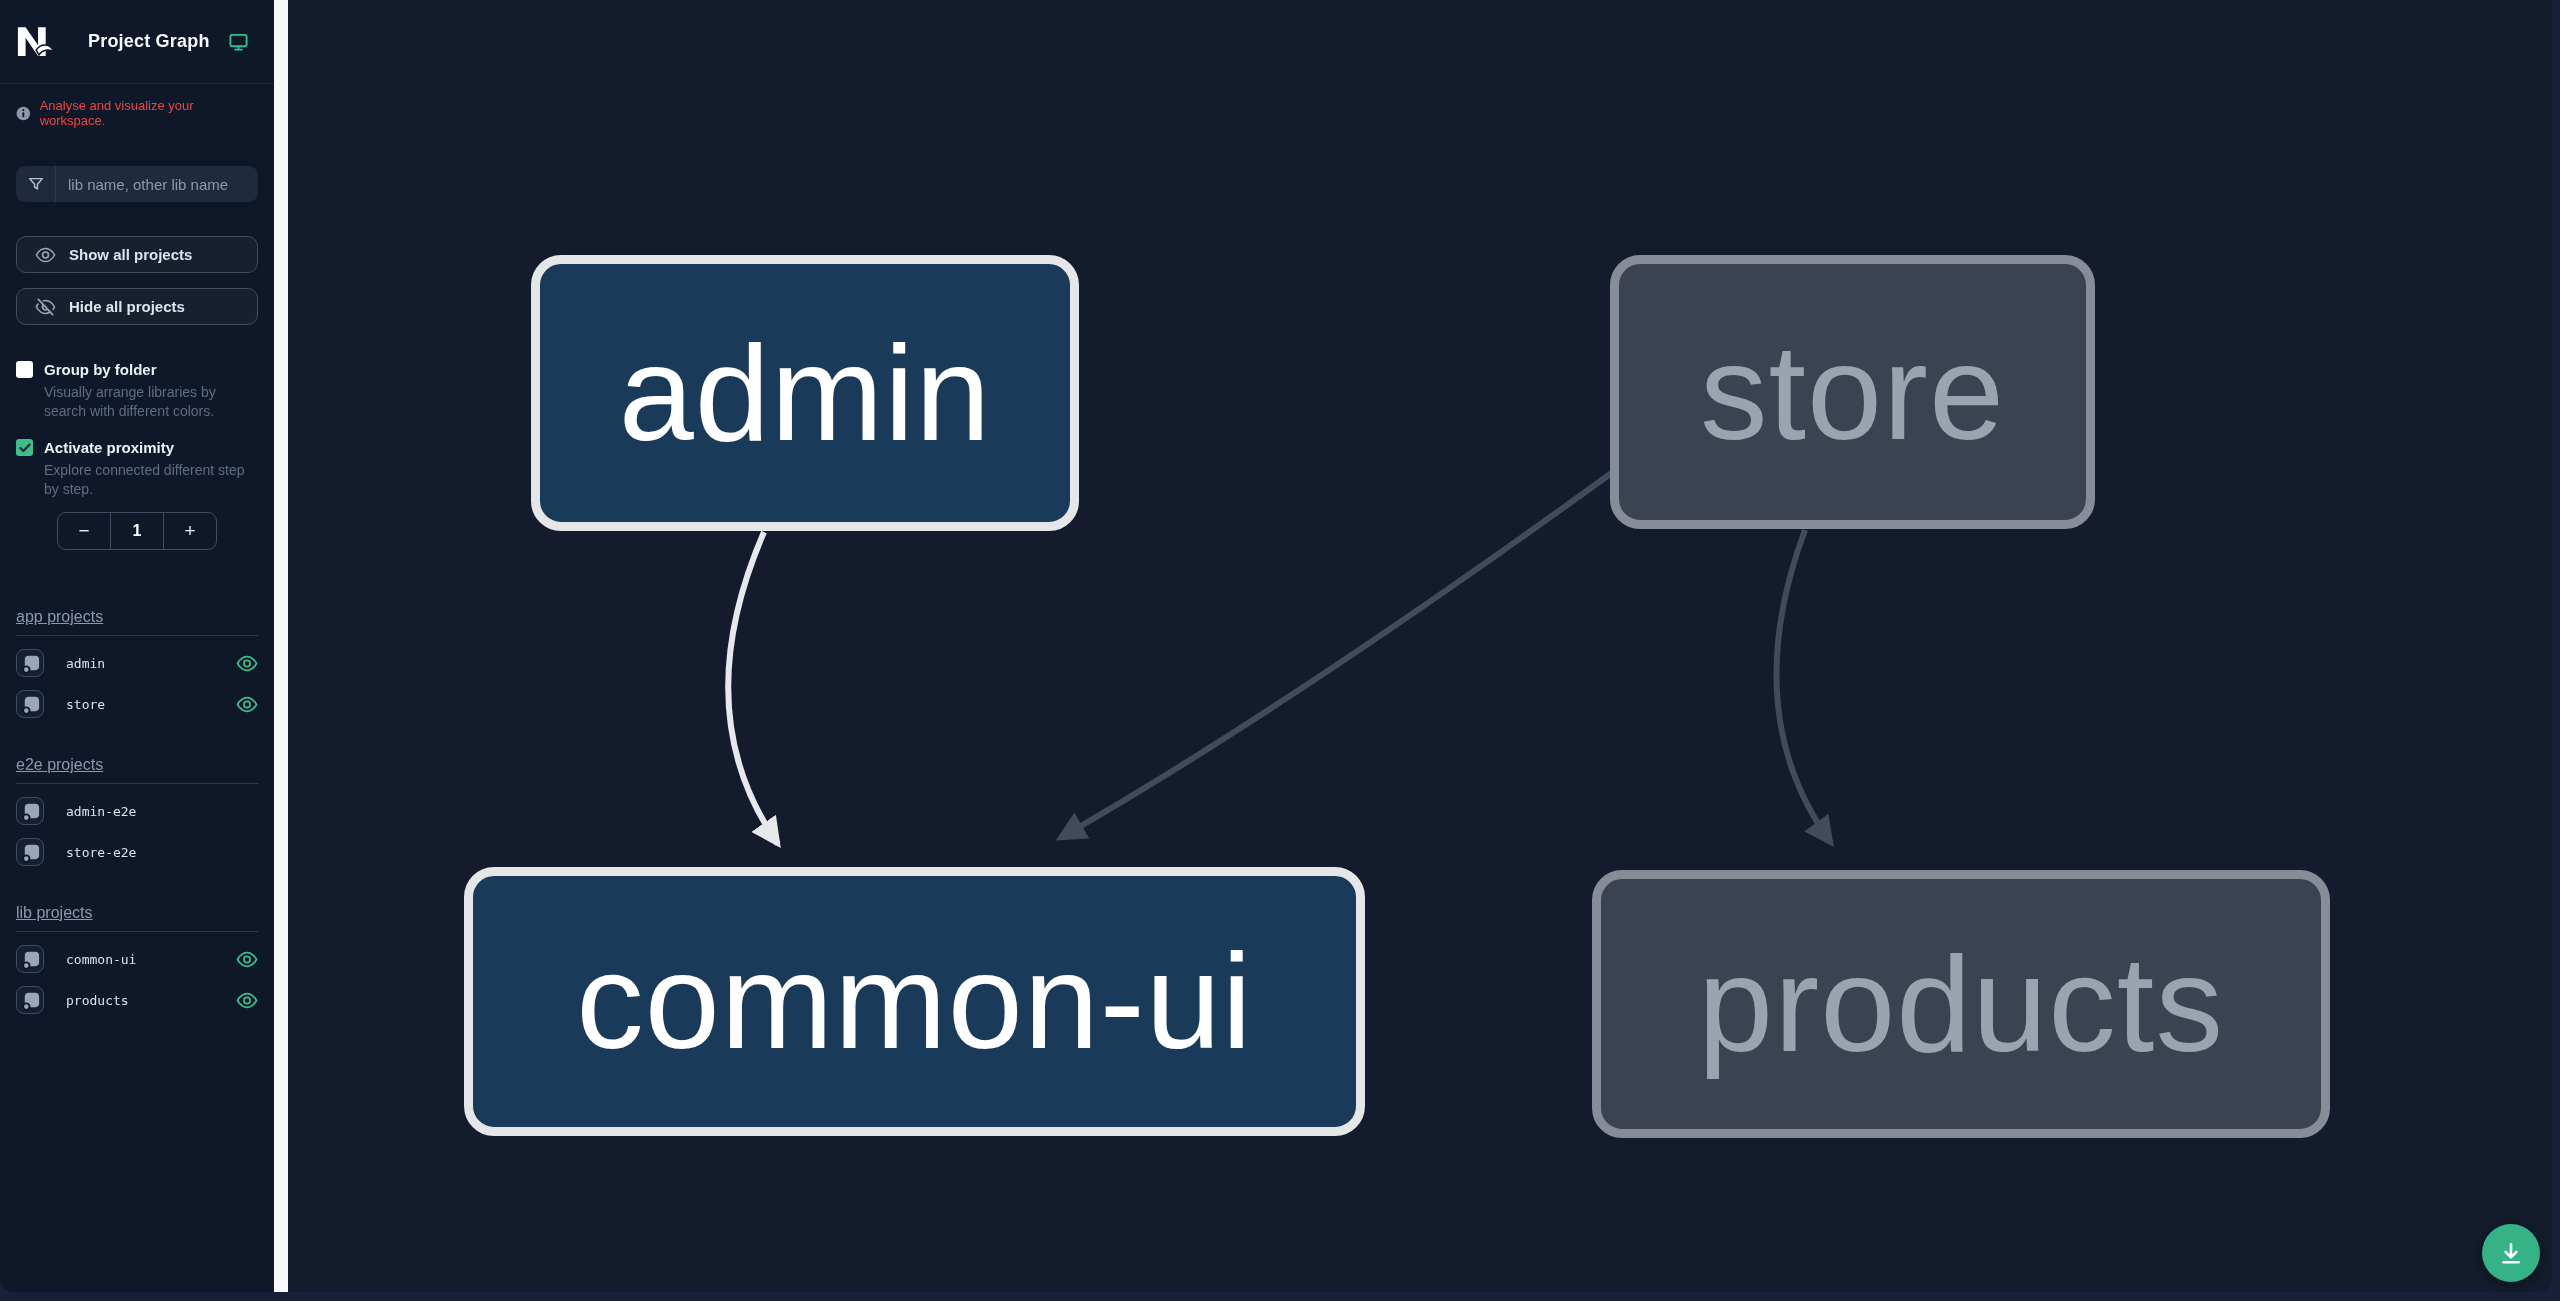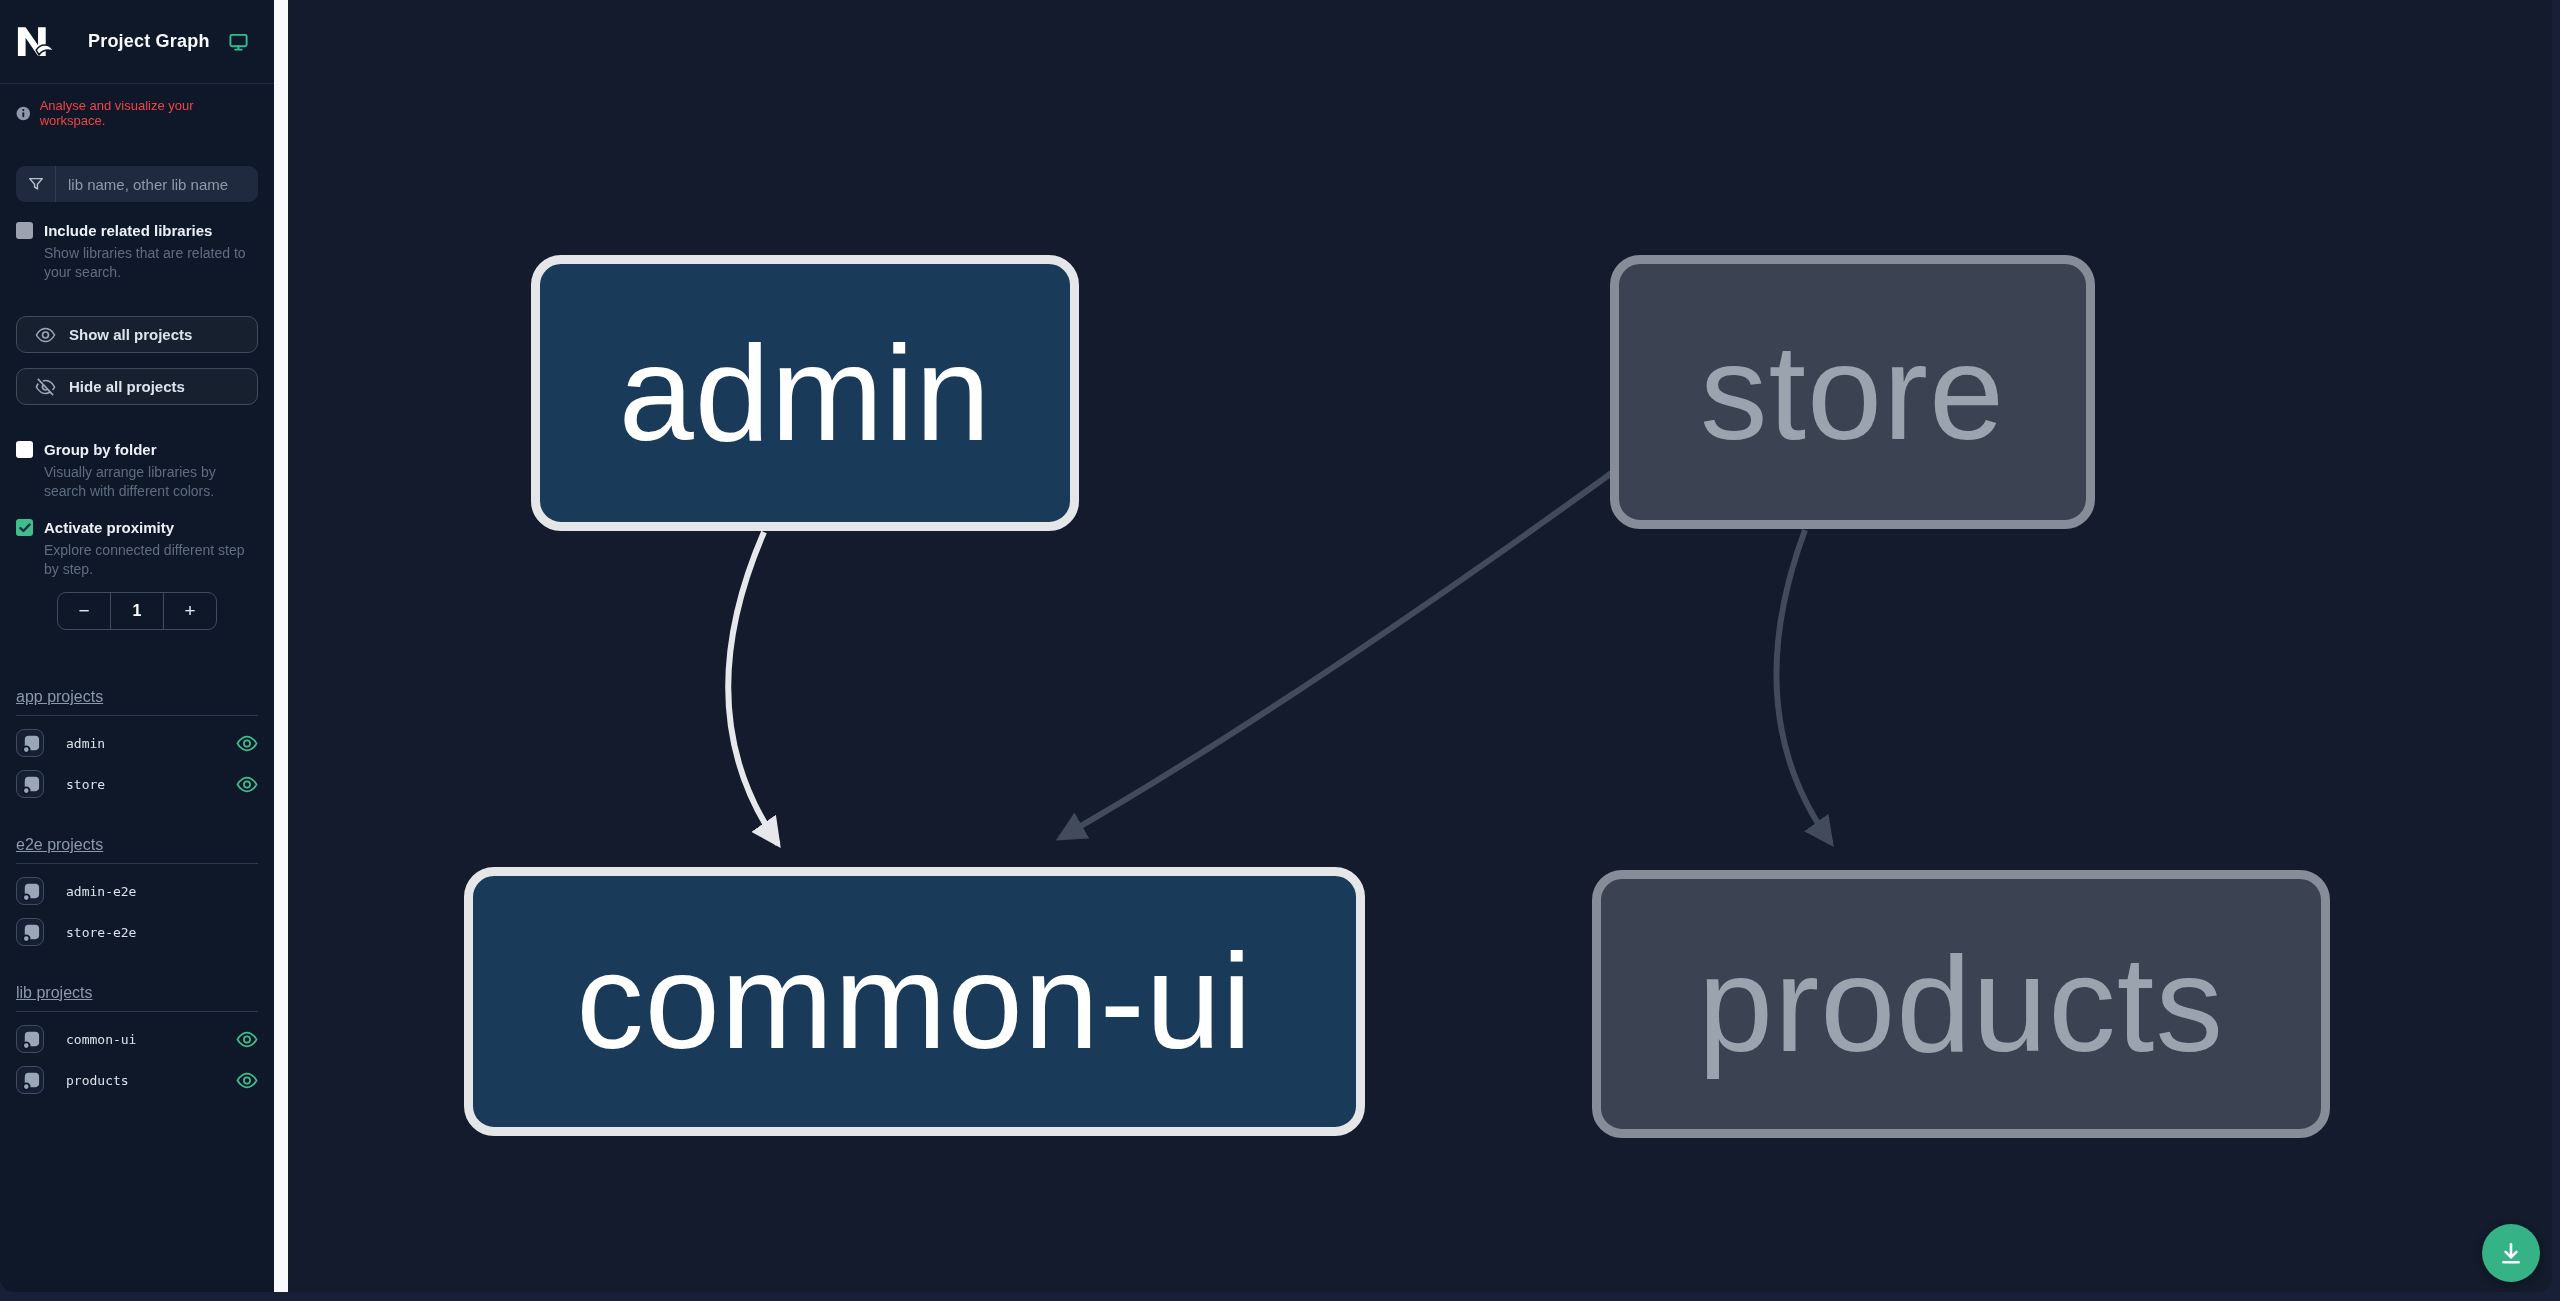--- a/index.html
+++ b/index.html
@@ -103,27 +103,20 @@
 
     <div class="search">
       <span class="icon-cell">
         <svg width="18" height="18" viewBox="0 0 20 20" fill="none" stroke="#b9c2d0" stroke-width="1.6" stroke-linejoin="round">
           <path d="M3 4h14l-5.4 6.3v5.2l-3.2-2.1v-3.1L3 4z"></path>
         </svg>
       </span>
       <input type="text" placeholder="lib name, other lib name" style="">
     </div>
 
-    <div class="cb-row" data-cb-index="0" style="margin-top:19px">
-      <span class="cb-box"></span>
-      <div>
-        <div class="cb-label">Include related libraries</div>
-        <div class="cb-desc">Show libraries that are related to your search.</div>
-      </div>
-    </div>
 
     <div class="sb-btn first">
       <svg width="21" height="18" viewBox="0 0 22 18" fill="none" stroke="#9aa7b8" stroke-width="1.7">
         <path d="M1.5 9C4.3 3.6 9 2.2 11 2.2S17.7 3.6 20.5 9C17.7 14.4 13 15.8 11 15.8S4.3 14.4 1.5 9Z"></path>
         <circle cx="11" cy="9" r="3.1"></circle>
       </svg>
       <span>Show all projects</span>
     </div>
 
     <div class="sb-btn">

